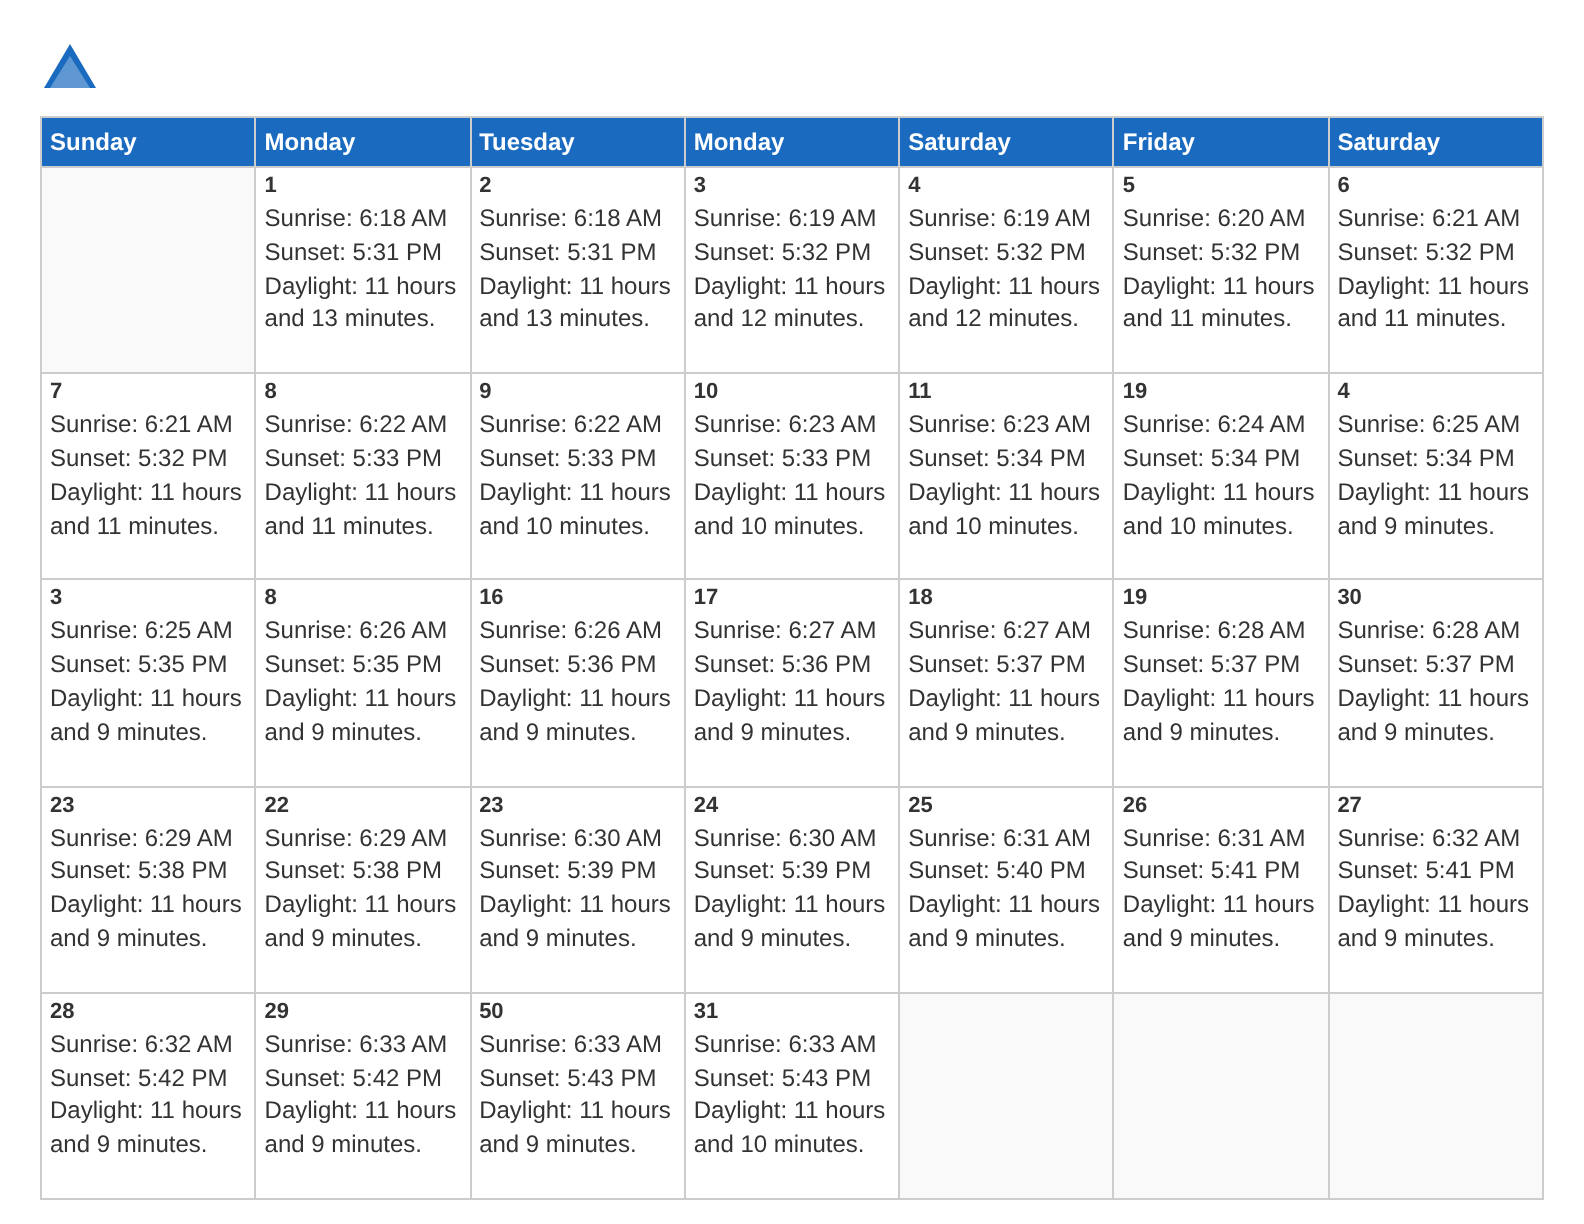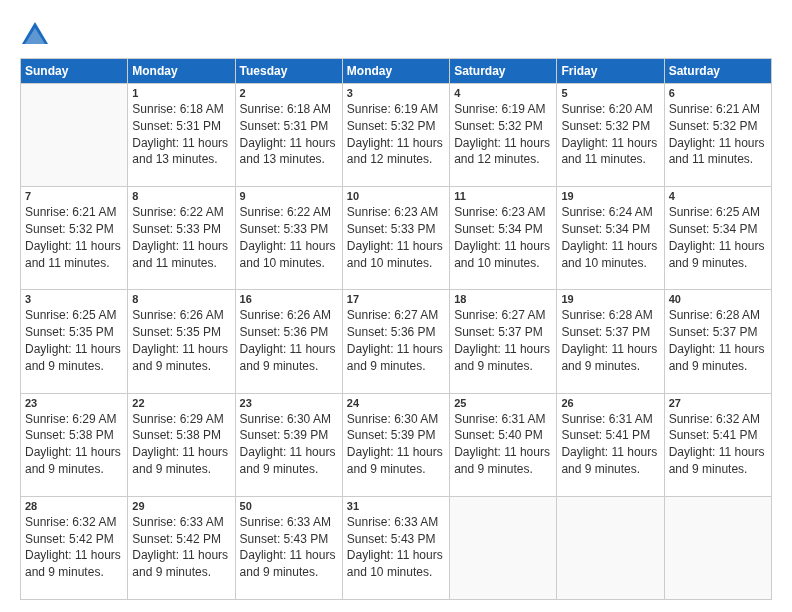--- a/index.html
+++ b/index.html
@@ -208,21 +208,21 @@
           </td>
           <td>
             <span class="day-num">18</span>
             <div class="day-info">Sunrise: 6:27 AM<br>Sunset: 5:37 PM<br>Daylight: 11 hours and 9 minutes.</div>
           </td>
           <td>
             <span class="day-num">19</span>
             <div class="day-info">Sunrise: 6:28 AM<br>Sunset: 5:37 PM<br>Daylight: 11 hours and 9 minutes.</div>
           </td>
           <td>
-            <span class="day-num">40</span>
+            <span class="day-num">30</span>
             <div class="day-info">Sunrise: 6:28 AM<br>Sunset: 5:37 PM<br>Daylight: 11 hours and 9 minutes.</div>
           </td>
         </tr>
         <tr>
           <td>
             <span class="day-num">23</span>
             <div class="day-info">Sunrise: 6:29 AM<br>Sunset: 5:38 PM<br>Daylight: 11 hours and 9 minutes.</div>
           </td>
           <td>
             <span class="day-num">22</span>

